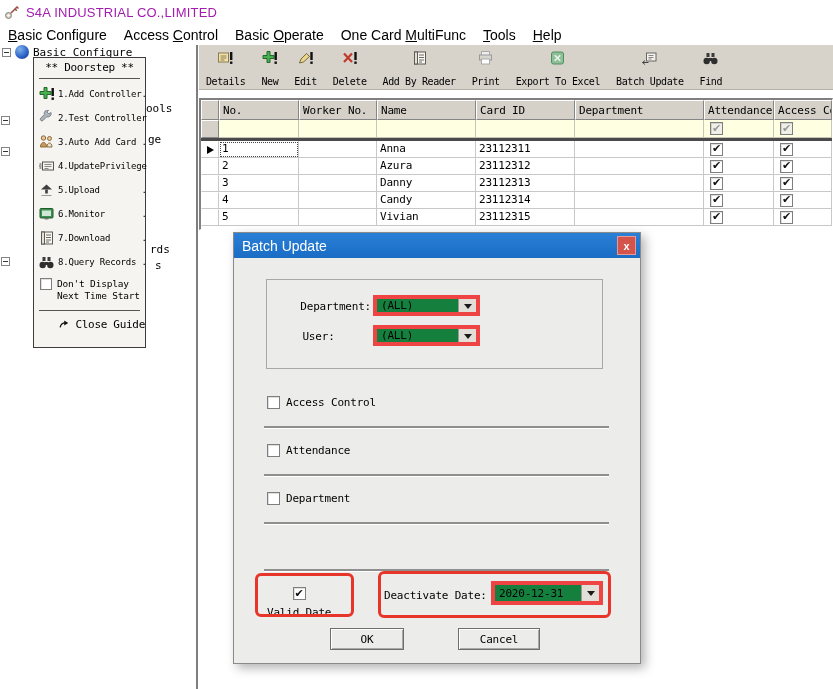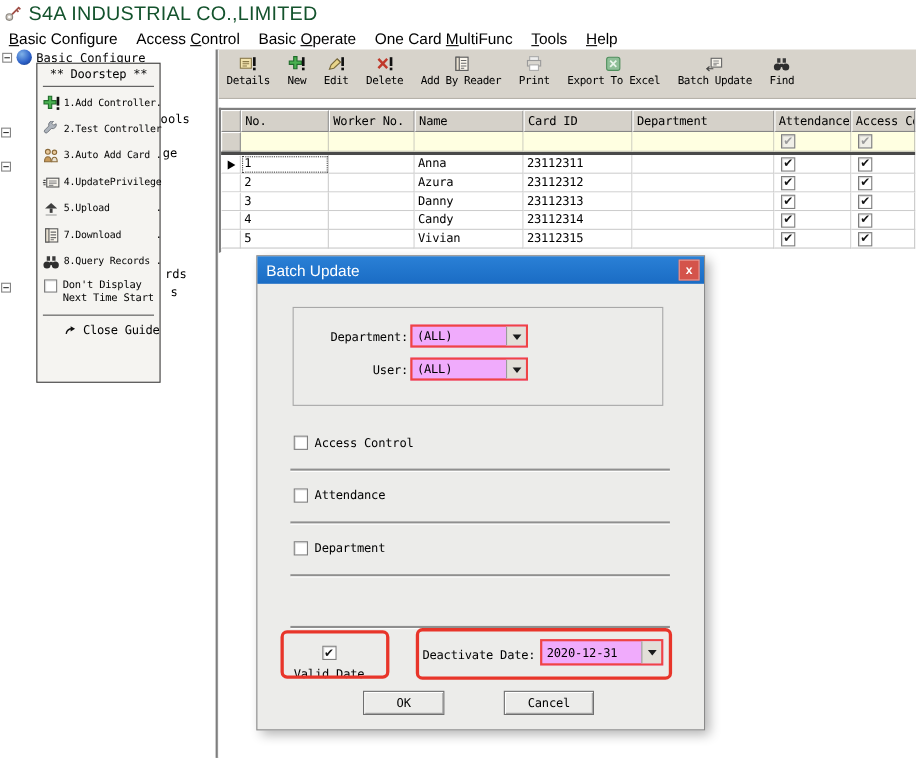--- a/index.html
+++ b/index.html
@@ -3,21 +3,21 @@
 <meta charset="utf-8">
 <style>
   html,body{margin:0;padding:0;}
   .screen{position:relative;width:833px;height:689px;background:#fff;overflow:hidden;
           font-family:"Liberation Sans",sans-serif;color:#000;}
   .mono{font-family:"DejaVu Sans Mono","Liberation Mono",monospace;}
 
   
   .titlebar{position:absolute;left:0;top:0;width:833px;height:24px;background:#fff;
             display:flex;align-items:center;padding-left:4px;box-sizing:border-box;}
-  .titlebar .title{color:#14532d;font-size:18px;margin-left:6px;letter-spacing:.2px;}
+  .titlebar .title{color:#a21caf;font-size:13px;margin-left:6px;letter-spacing:.2px;}
   .menubar{position:absolute;left:0;top:24px;width:833px;height:21px;background:#fff;
            display:flex;align-items:center;padding-left:8px;gap:17px;box-sizing:border-box;font-size:14px;}
   .menu-item{white-space:pre;cursor:default;}
   .accel{text-decoration:underline;}
 
   
   .tree-region{position:absolute;left:0;top:45px;width:196px;height:644px;background:#fff;}
   .tree-root{position:absolute;left:2px;top:0;display:flex;align-items:center;gap:4px;}
   .expand-box{width:9px;height:9px;border:1px solid #848484;background:#fff;position:relative;box-sizing:border-box;}
   .expand-box::after{content:"";position:absolute;left:1px;top:3px;width:5px;height:1px;background:#333;}
@@ -45,21 +45,21 @@
   .ds-label{font-size:9px;letter-spacing:-.2px;white-space:pre;}
   .ds-check-row{display:flex;align-items:flex-start;gap:5px;padding:4px 0 0 6px;height:32px;box-sizing:border-box;}
   .ds-check-label{font-size:9.5px;line-height:12px;letter-spacing:-.2px;white-space:pre;}
   .ds-close{display:flex;align-items:center;justify-content:center;gap:6px;margin-top:6px;cursor:default;margin-left:25px;}
   .ds-close-label{font-size:11px;letter-spacing:-.3px;white-space:pre;}
 
   
   .toolbar{position:absolute;left:199px;top:45px;width:634px;height:45px;background:#d7d3cb;
            border-bottom:1px solid #b6b2aa;box-sizing:border-box;display:flex;align-items:stretch;
            padding:3px 0 0 2px;gap:6px;}
-  .tb-btn{display:flex;flex-direction:column;align-items:center;justify-content:flex-start;
+  .tb-btn{display:flex;flex-direction:column;align-items:center;justify-content:space-between;
           gap:2px;padding:2px 5px;cursor:default;}
   .tb-label{font-size:10px;letter-spacing:-.4px;white-space:pre;}
 
   
   .grid{position:absolute;left:199px;top:98px;width:634px;height:132px;box-sizing:border-box;
         border-top:2px solid #808080;border-left:2px solid #808080;border-right:1px solid #fff;border-bottom:1px solid #fff;
         background:#fff;}
   .g-row-c{display:grid;grid-template-columns:18px 80px 78px 99px 99px 129px 70px 1fr;}
   .g-cell{box-sizing:border-box;overflow:hidden;white-space:nowrap;font-size:11px;letter-spacing:-.2px;padding-left:3px;}
   .g-head .g-cell{height:20px;line-height:20px;background:#d5d1c9;
@@ -94,23 +94,23 @@
           background:linear-gradient(#2a80d6,#1a6cc4);display:flex;align-items:center;
           padding-left:8px;box-sizing:border-box;}
   .d-title{color:#fff;font-size:14px;}
   .d-close{position:absolute;right:4px;top:3px;width:19px;height:19px;background:#d4534b;
           border:1px solid #e89a94;box-sizing:border-box;color:#fff;font-size:11px;font-weight:bold;
           display:flex;align-items:center;justify-content:center;cursor:default;}
   .d-group{position:absolute;left:32px;top:46px;width:337px;height:90px;border:1px solid #a8a8a8;
           box-sizing:border-box;background:transparent;}
   .d-label{position:absolute;font-size:11px;letter-spacing:-.2px;white-space:pre;}
   .lbl-dept{left:32px;top:67px;width:105px;text-align:right;}
-  .lbl-user{left:32px;top:97px;width:105px;text-align:right;}
+  .lbl-user{left:32px;top:97px;width:105px;text-align:center;}
   .lbl-deact{left:150px;top:356px;}
-  .combo{position:absolute;background:#f0abfc;border:2px solid #ef4444;box-sizing:border-box;display:flex;align-items:stretch;}
+  .combo{position:absolute;background:#15803d;border:4px solid #ef4444;box-sizing:border-box;display:flex;align-items:stretch;}
   .combo-dept{left:139px;top:62px;width:107px;height:21px;}
   .combo-user{left:139px;top:92px;width:107px;height:21px;}
   .combo-deact{left:257px;top:348px;width:112px;height:24px;}
   .combo .value{flex:1;font-size:11px;letter-spacing:-.2px;display:flex;align-items:center;padding-left:4px;overflow:hidden;white-space:nowrap;}
   .combo .drop{width:17px;background:#e2dfd8;border-left:1px solid #9a9a9a;display:flex;align-items:center;justify-content:center;}
   .combo .drop::after{content:"";width:0;height:0;border:4px solid transparent;border-top:5px solid #1a1a1a;margin-top:5px;}
   .d-cb{position:absolute;left:33px;display:flex;align-items:center;gap:6px;}
   .d-cb-label{font-size:11px;letter-spacing:-.2px;white-space:pre;}
   .cb1{top:163px;} .cb2{top:211px;} .cb3{top:259px;} .cb-valid{top:354px;flex-direction:column;}
   .d-sep{position:absolute;left:30px;width:345px;height:0;border-top:2px solid #8f8f8f;border-bottom:1px solid #fff;}
@@ -202,20 +202,28 @@
     <div class="ds-item">
       <svg width="17" height="16" viewBox="0 0 16 16">
           <path d="M8 2.5l5.5 5h-11z" fill="#3f3f3f"></path>
           <rect x="6.7" y="7.5" width="2.6" height="4" fill="#3f3f3f"></rect>
           <path d="M3 13.5h10" stroke="#9a9a9a"></path>
         </svg>
       <span class="ds-label">5.Upload        .</span>
     </div>
     <div class="ds-item">
       <svg width="17" height="16" viewBox="0 0 16 16">
+          <rect x="1.5" y="2.5" width="13" height="9.5" rx="1" fill="#3f8f52" stroke="#1e5c2c"></rect>
+          <rect x="3.5" y="4.5" width="9" height="5.5" fill="#cfe8d4"></rect>
+          <rect x="6" y="12" width="4" height="1.5" fill="#777"></rect>
+        </svg>
+      <span class="ds-label">6.Monitor       .</span>
+    </div>
+    <div class="ds-item">
+      <svg width="17" height="16" viewBox="0 0 16 16">
           <rect x="3" y="2" width="11" height="12" fill="#fbf7ee" stroke="#5a5a5a"></rect>
           <rect x="3" y="2" width="3" height="12" fill="#e8e0d0" stroke="#5a5a5a"></rect>
           <path d="M7.5 5h5M7.5 7.5h5M7.5 10h5M7.5 12h3" stroke="#6a6a6a"></path>
         </svg>
       <span class="ds-label">7.Download      .</span>
     </div>
     <div class="ds-item">
       <svg width="17" height="16" viewBox="0 0 16 16">
           <path d="M4 3h3v4H4zM9 3h3v4H9z" fill="#3a3a3a"></path>
           <circle cx="4.2" cy="11" r="3.2" fill="#2e2e2e"></circle>

